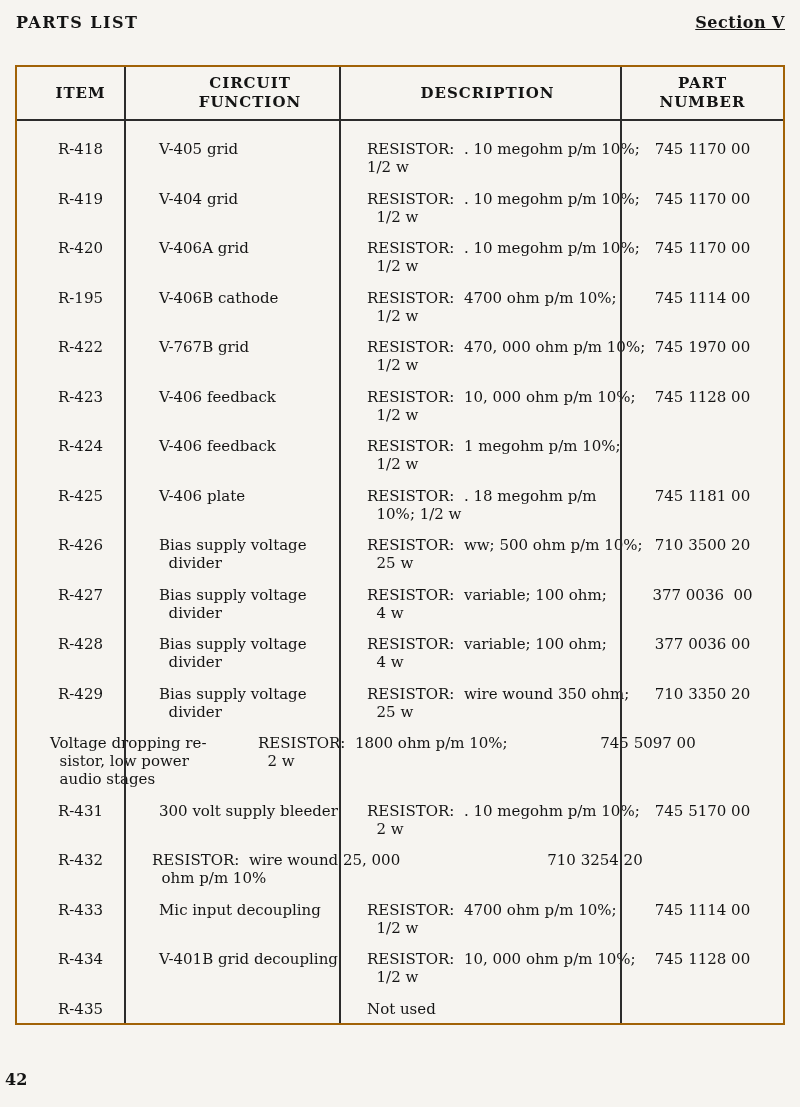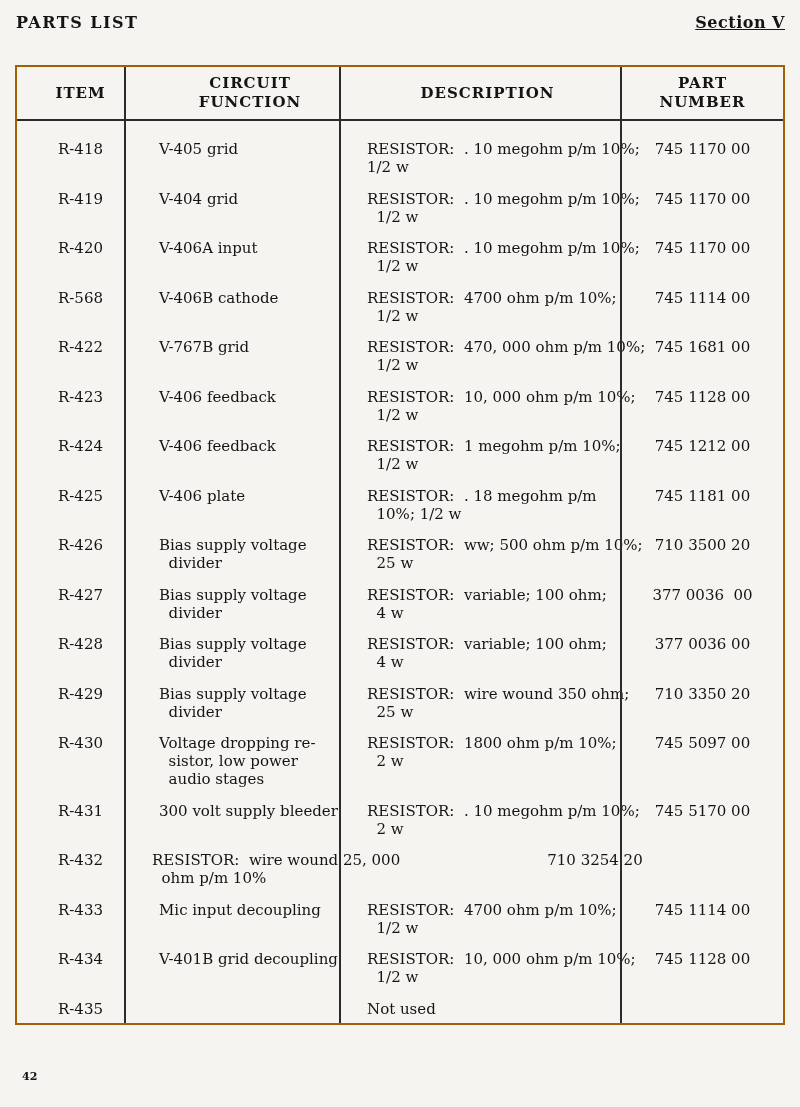--- a/index.html
+++ b/index.html
@@ -58,22 +58,22 @@
   .cell{
     font-size:15px;line-height:18px;
     white-space:pre;
   }
   .cell .line{white-space:pre;}
   .c-item{width:109px;text-align:center;padding-left:18px;box-sizing:border-box;}
   .c-func{width:215px;padding-left:33px;box-sizing:border-box;}
   .c-desc{width:281px;padding-left:26px;box-sizing:border-box;}
   .c-part{flex:1;text-align:center;}
   .page-number{
-    position:absolute;left:22px;top:1070px;
-    font-size:11px;font-weight:bold;
+    position:absolute;left:5px;top:1070px;
+    font-size:16px;font-weight:bold;
   }
 </style>
 </head>
 <body>
 
 <div class="page">
 
   <div class="page-header">
     <div class="page-title">PARTS LIST</div>
     <div class="section-label">Section V</div>
@@ -102,51 +102,50 @@
 
       <div class="trow">
         <div class="cell c-item">R-419</div>
         <div class="cell c-func"><div class="line">V-404 grid</div></div>
         <div class="cell c-desc"><div class="line">RESISTOR:  . 10 megohm p/m 10%;</div><div class="line">  1/2 w</div></div>
         <div class="cell c-part">745 1170 00</div>
       </div>
 
       <div class="trow">
         <div class="cell c-item">R-420</div>
-        <div class="cell c-func"><div class="line">V-406A input</div></div>
+        <div class="cell c-func"><div class="line">V-406A grid</div></div>
         <div class="cell c-desc"><div class="line">RESISTOR:  . 10 megohm p/m 10%;</div><div class="line">  1/2 w</div></div>
         <div class="cell c-part">745 1170 00</div>
       </div>
 
       <div class="trow">
-        <div class="cell c-item">R-568</div>
+        <div class="cell c-item">R-195</div>
         <div class="cell c-func"><div class="line">V-406B cathode</div></div>
         <div class="cell c-desc"><div class="line">RESISTOR:  4700 ohm p/m 10%;</div><div class="line">  1/2 w</div></div>
         <div class="cell c-part">745 1114 00</div>
       </div>
 
       <div class="trow">
         <div class="cell c-item">R-422</div>
         <div class="cell c-func"><div class="line">V-767B grid</div></div>
         <div class="cell c-desc"><div class="line">RESISTOR:  470, 000 ohm p/m 10%;</div><div class="line">  1/2 w</div></div>
-        <div class="cell c-part">745 1681 00</div>
+        <div class="cell c-part">745 1970 00</div>
       </div>
 
       <div class="trow">
         <div class="cell c-item">R-423</div>
         <div class="cell c-func"><div class="line">V-406 feedback</div></div>
         <div class="cell c-desc"><div class="line">RESISTOR:  10, 000 ohm p/m 10%;</div><div class="line">  1/2 w</div></div>
         <div class="cell c-part">745 1128 00</div>
       </div>
 
       <div class="trow">
         <div class="cell c-item">R-424</div>
         <div class="cell c-func"><div class="line">V-406 feedback</div></div>
         <div class="cell c-desc"><div class="line">RESISTOR:  1 megohm p/m 10%;</div><div class="line">  1/2 w</div></div>
-        <div class="cell c-part">745 1212 00</div>
       </div>
 
       <div class="trow">
         <div class="cell c-item">R-425</div>
         <div class="cell c-func"><div class="line">V-406 plate</div></div>
         <div class="cell c-desc"><div class="line">RESISTOR:  . 18 megohm p/m</div><div class="line">  10%; 1/2 w</div></div>
         <div class="cell c-part">745 1181 00</div>
       </div>
 
       <div class="trow">
@@ -171,21 +170,20 @@
       </div>
 
       <div class="trow">
         <div class="cell c-item">R-429</div>
         <div class="cell c-func"><div class="line">Bias supply voltage</div><div class="line">  divider</div></div>
         <div class="cell c-desc"><div class="line">RESISTOR:  wire wound 350 ohm;</div><div class="line">  25 w</div></div>
         <div class="cell c-part">710 3350 20</div>
       </div>
 
       <div class="trow">
-        <div class="cell c-item">R-430</div>
         <div class="cell c-func"><div class="line">Voltage dropping re-</div><div class="line">  sistor, low power</div><div class="line">  audio stages</div></div>
         <div class="cell c-desc"><div class="line">RESISTOR:  1800 ohm p/m 10%;</div><div class="line">  2 w</div></div>
         <div class="cell c-part">745 5097 00</div>
       </div>
 
       <div class="trow">
         <div class="cell c-item">R-431</div>
         <div class="cell c-func"><div class="line">300 volt supply bleeder</div></div>
         <div class="cell c-desc"><div class="line">RESISTOR:  . 10 megohm p/m 10%;</div><div class="line">  2 w</div></div>
         <div class="cell c-part">745 5170 00</div>

